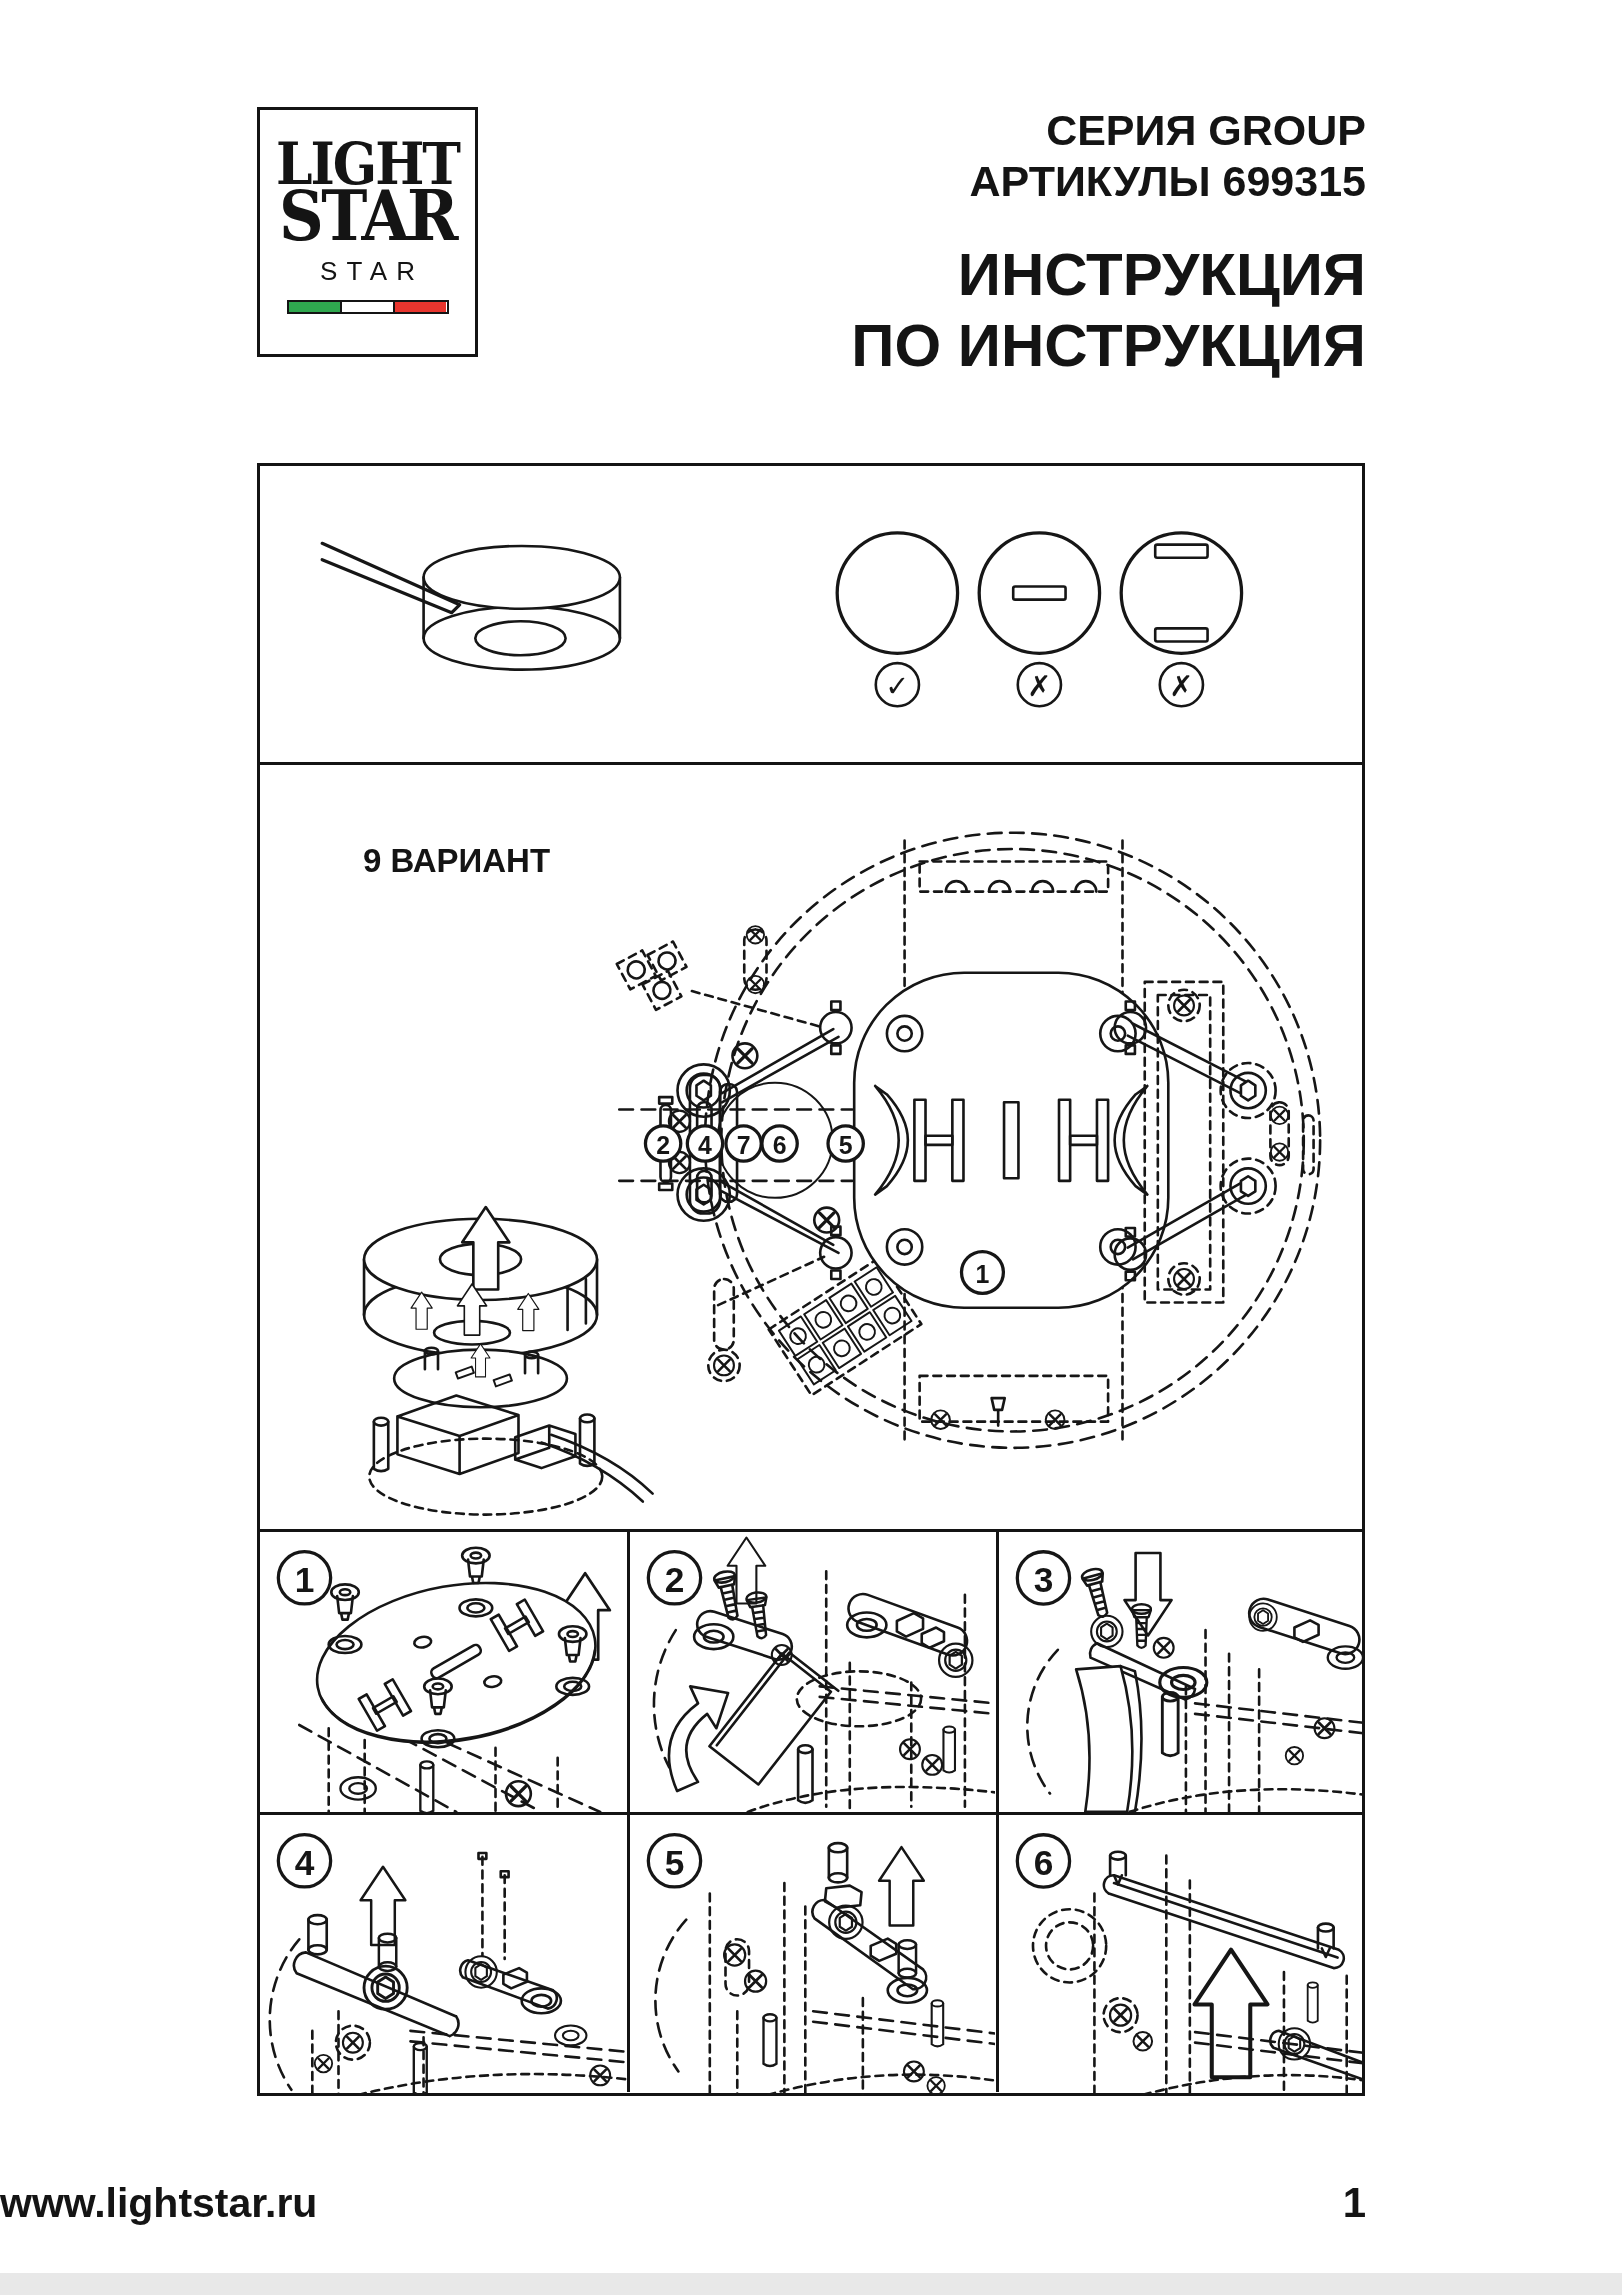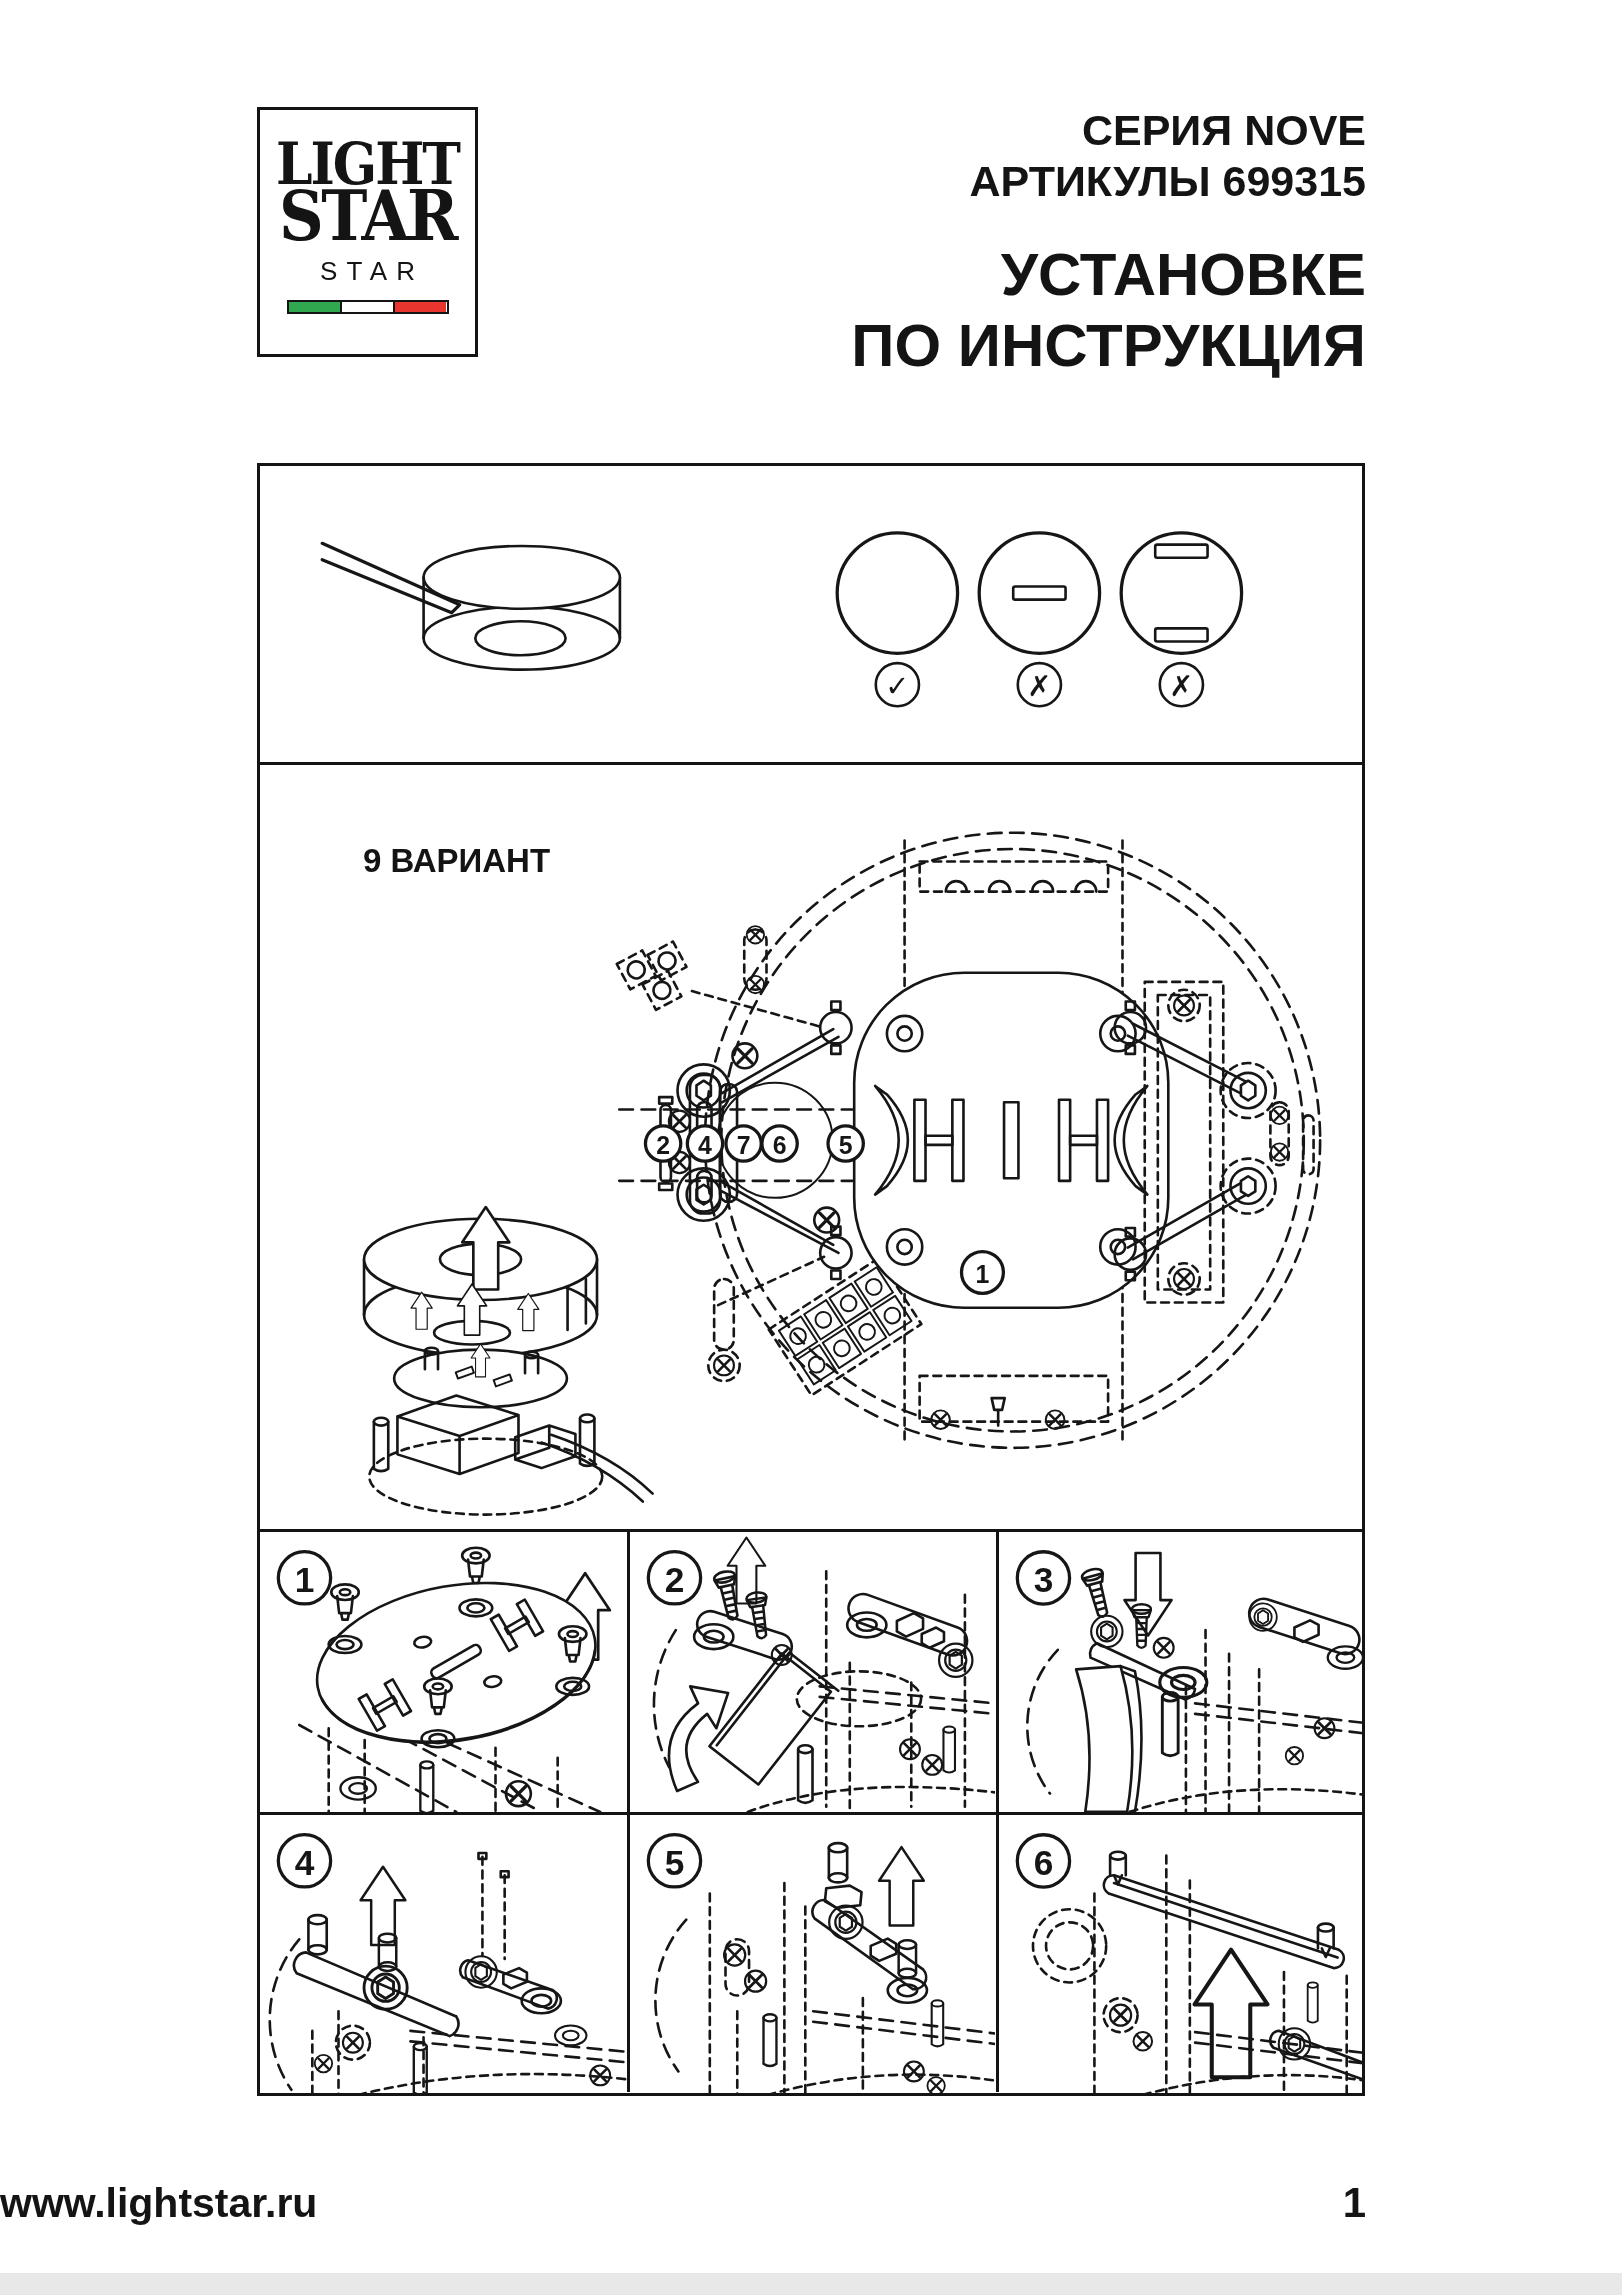--- a/index.html
+++ b/index.html
@@ -91,24 +91,24 @@
     <div id="logo-star">STAR</div>
     <div id="logo-group">STAR</div>
     <div id="logo-flag">
       <div style="background:#2fa84f"></div>
       <div class="mid" style="background:#ffffff"></div>
       <div style="background:#e8352e"></div>
     </div>
   </div>
 
   <div id="title-block" class="abs">
-    <div class="t-small">СЕРИЯ NOVE</div>
+    <div class="t-small">СЕРИЯ GROUP</div>
     <div class="t-small">АРТИКУЛЫ 699315</div>
     <div class="t-gap"></div>
-    <div class="t-big">УСТАНОВКЕ</div>
+    <div class="t-big">ИНСТРУКЦИЯ</div>
     <div class="t-big">ПО ИНСТРУКЦИЯ</div>
   </div>
 
   <div id="content-box" class="abs">
 
     <div class="hline" style="top:296px"></div>
     <div class="hline" style="top:1063px"></div>
     <div class="hline" style="top:1346px"></div>
     <div class="vline" style="left:367px;top:1063px;height:563px"></div>
     <div class="vline" style="left:736px;top:1063px;height:563px"></div>

